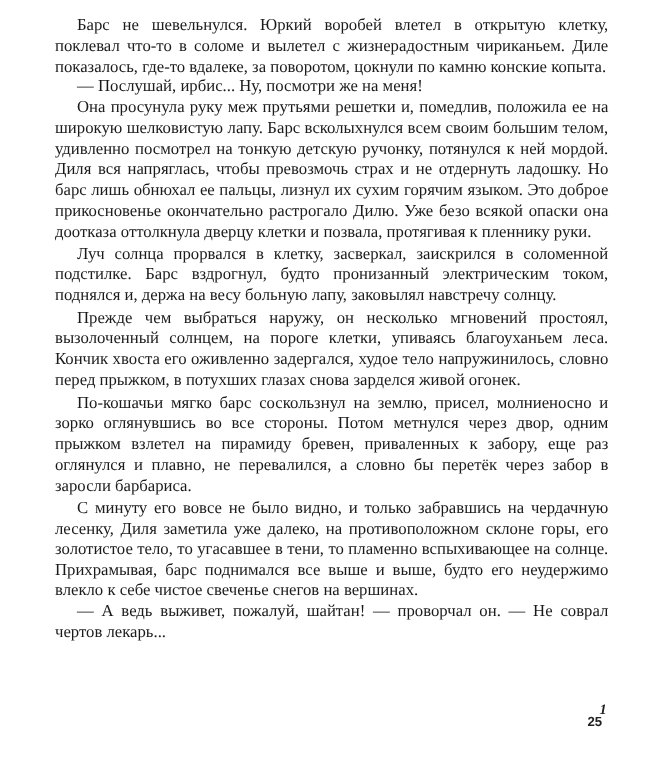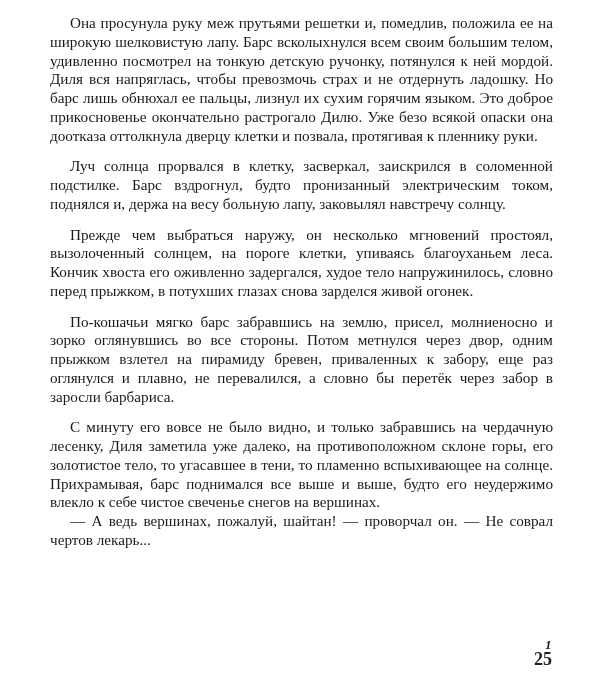--- a/index.html
+++ b/index.html
@@ -4,38 +4,40 @@
 <style>
   html, body { margin: 0; padding: 0; background: #ffffff; }
   body { width: 600px; height: 700px; position: relative; overflow: hidden; }
   .page {
     position: absolute; left: 50px; top: 14px; width: 503px;
     font-family: "Liberation Serif", "DejaVu Serif", serif;
     font-size: 15.2px; line-height: 18.75px; color: #1a1a1a;
     text-align: justify;
   }
   .page p { margin: 0; text-indent: 20px; }
-  .page p.gap { margin-top: 12px; }
+  .page p.gap { margin-top: 2px; }
   .folio-mark {
     position: absolute; left: 545px; top: 637px;
     font-family: "Liberation Serif", serif; font-style: italic; font-weight: bold;
     font-size: 13px; color: #222;
   }
   .page-number {
     position: absolute; left: 534px; top: 649px;
-    font-family: Liberation Serif, serif; font-weight: bold;
-    font-size: 18px; color: #222;
+    font-family: Liberation Sans, sans-serif; font-weight: bold;
+    font-size: 12px; color: #222;
   }
 </style>
 </head>
 <body>
 
 <div class="page">
+  <p>Барс не шевельнулся. Юркий воробей влетел в открытую клетку, поклевал что-то в соломе и вылетел с жизнерадостным чириканьем. Диле показалось, где-то вдалеке, за поворотом, цокнули по камню конские копыта.</p>
+  <p>— Послушай, ирбис... Ну, посмотри же на меня!</p>
   <p>Она просунула руку меж прутьями решетки и, помедлив, положила ее на широкую шелковистую лапу. Барс всколыхнулся всем своим большим телом, удивленно посмотрел на тонкую детскую ручонку, потянулся к ней мордой. Диля вся напряглась, чтобы превозмочь страх и не отдернуть ладошку. Но барс лишь обнюхал ее пальцы, лизнул их сухим горячим языком. Это доброе прикосновенье окончательно растрогало Дилю. Уже безо всякой опаски она доотказа оттолкнула дверцу клетки и позвала, протягивая к пленнику руки.</p>
   <p class="gap">Луч солнца прорвался в клетку, засверкал, заискрился в соломенной подстилке. Барс вздрогнул, будто пронизанный электрическим током, поднялся и, держа на весу больную лапу, заковылял навстречу солнцу.</p>
   <p class="gap">Прежде чем выбраться наружу, он несколько мгновений простоял, вызолоченный солнцем, на пороге клетки, упиваясь благоуханьем леса. Кончик хвоста его оживленно задергался, худое тело напружинилось, словно перед прыжком, в потухших глазах снова зарделся живой огонек.</p>
-  <p class="gap">По-кошачьи мягко барс забравшись на землю, присел, молниеносно и зорко оглянувшись во все стороны. Потом метнулся через двор, одним прыжком взлетел на пирамиду бревен, приваленных к забору, еще раз оглянулся и плавно, не перевалился, а словно бы перетёк через забор в заросли барбариса.</p>
+  <p class="gap">По-кошачьи мягко барс соскользнул на землю, присел, молниеносно и зорко оглянувшись во все стороны. Потом метнулся через двор, одним прыжком взлетел на пирамиду бревен, приваленных к забору, еще раз оглянулся и плавно, не перевалился, а словно бы перетёк через забор в заросли барбариса.</p>
   <p class="gap">С минуту его вовсе не было видно, и только забравшись на чердачную лесенку, Диля заметила уже далеко, на противоположном склоне горы, его золотистое тело, то угасавшее в тени, то пламенно вспыхивающее на солнце. Прихрамывая, барс поднимался все выше и выше, будто его неудержимо влекло к себе чистое свеченье снегов на вершинах.</p>
-  <p>— А ведь вершинах, пожалуй, шайтан! — проворчал он. — Не соврал чертов лекарь...</p>
+  <p>— А ведь выживет, пожалуй, шайтан! — проворчал он. — Не соврал чертов лекарь...</p>
 </div>
 
 <div class="folio-mark">1</div>
 <div class="page-number">25</div>
 
 </body></html>

